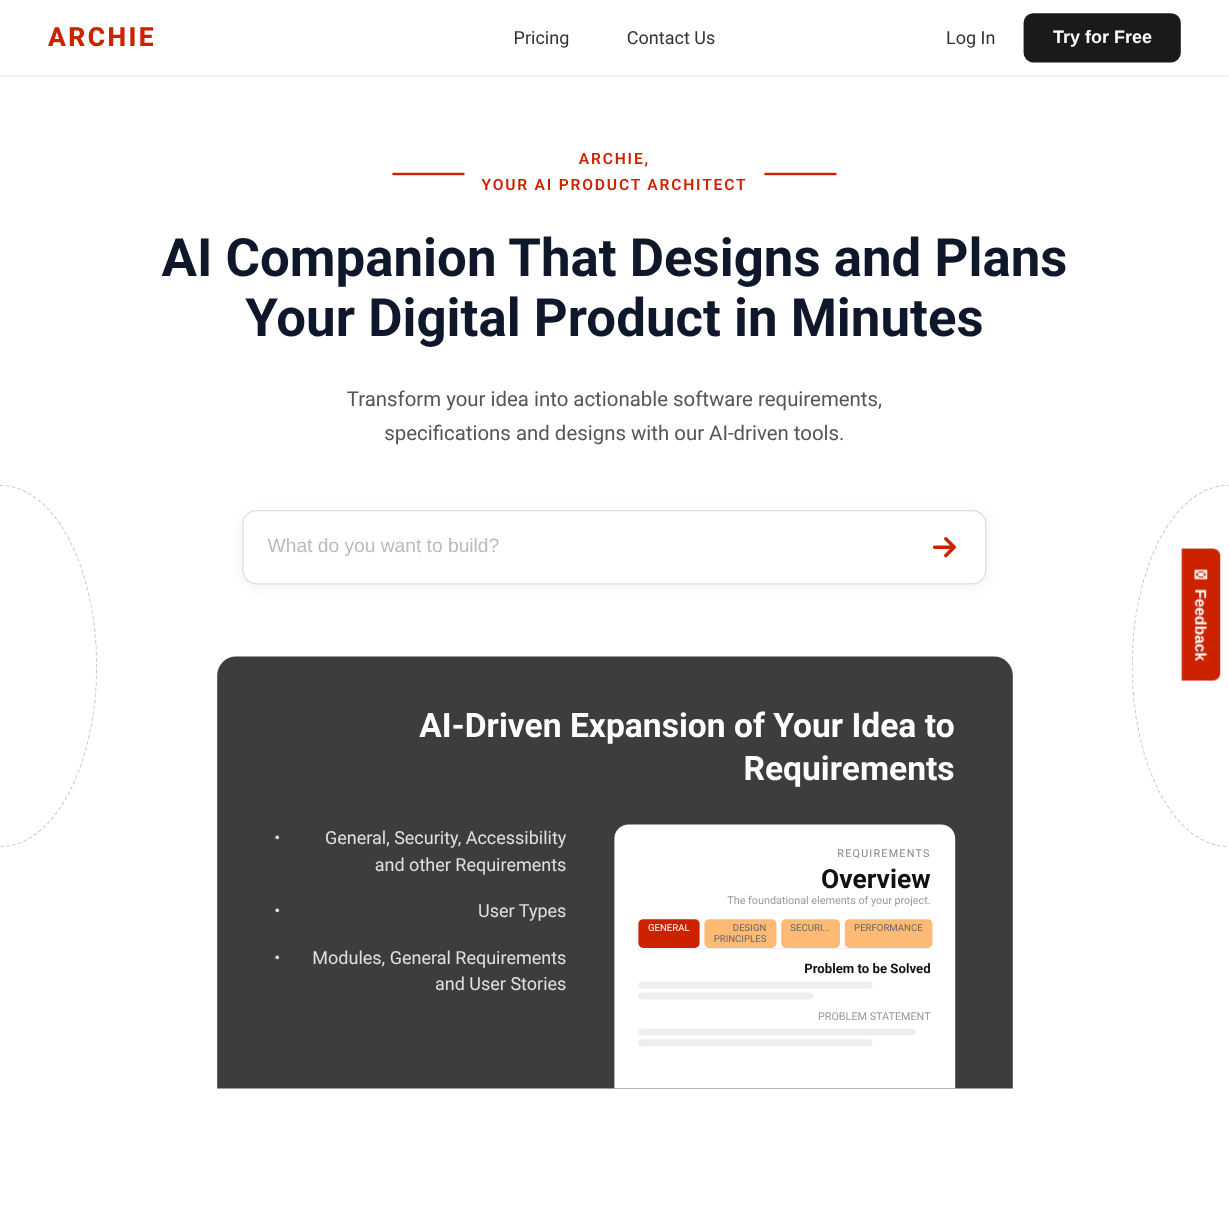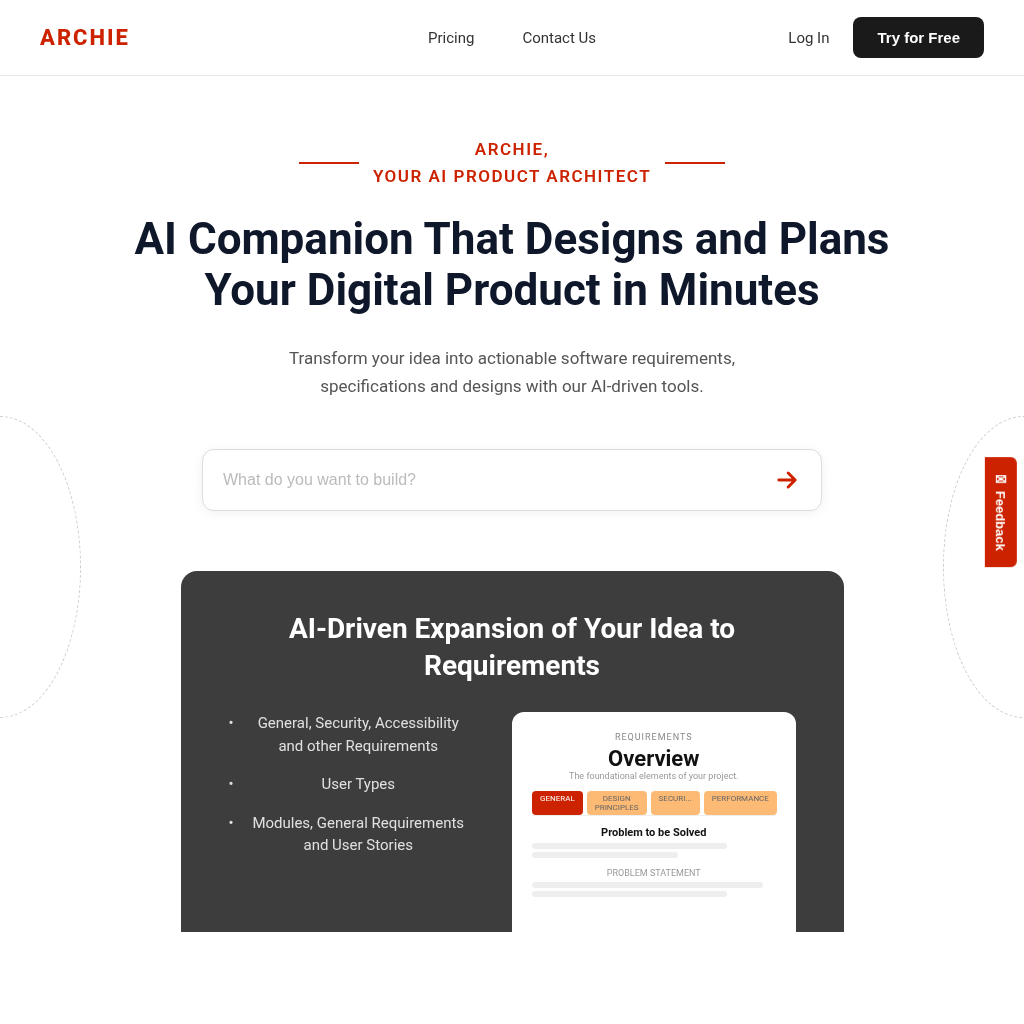--- a/index.html
+++ b/index.html
@@ -17,21 +17,21 @@
       overflow-x: hidden;
       position: relative;
     }
 
     
     nav {
       display: flex;
       align-items: center;
       justify-content: space-between;
       padding: 0 40px;
-      height: 76px;
+      height: 64px;
       border-bottom: 1px solid #e8e8e8;
       background: #ffffff;
       position: relative;
       z-index: 10;
     }
 
     .nav-logo {
       font-size: 22px;
       font-weight: 800;
       letter-spacing: 2px;
@@ -123,21 +123,21 @@
       margin-bottom: 24px;
     }
 
     .hero-subtitle-line {
       width: 60px;
       height: 1.5px;
       background: #cc2200;
     }
 
     .hero-subtitle {
-      font-size: 17px;
+      font-size: 13px;
       font-weight: 600;
       color: #cc2200;
       letter-spacing: 1.5px;
       text-align: center;
       line-height: 1.6;
     }
 
     .hero-title {
       font-size: 44px;
       font-weight: 700;
@@ -197,20 +197,21 @@
 
     
     .feature-card {
       width: 663px;
       background: #3d3d3d;
       border-radius: 16px 16px 0 0;
       padding: 40px 48px 0;
       color: #ffffff;
       position: relative;
       overflow: hidden;
+      text-align: right;
     }
 
     .feature-card-title {
       font-size: 28px;
       font-weight: 700;
       margin-bottom: 28px;
       line-height: 1.3;
     }
 
     .feature-card-body {

